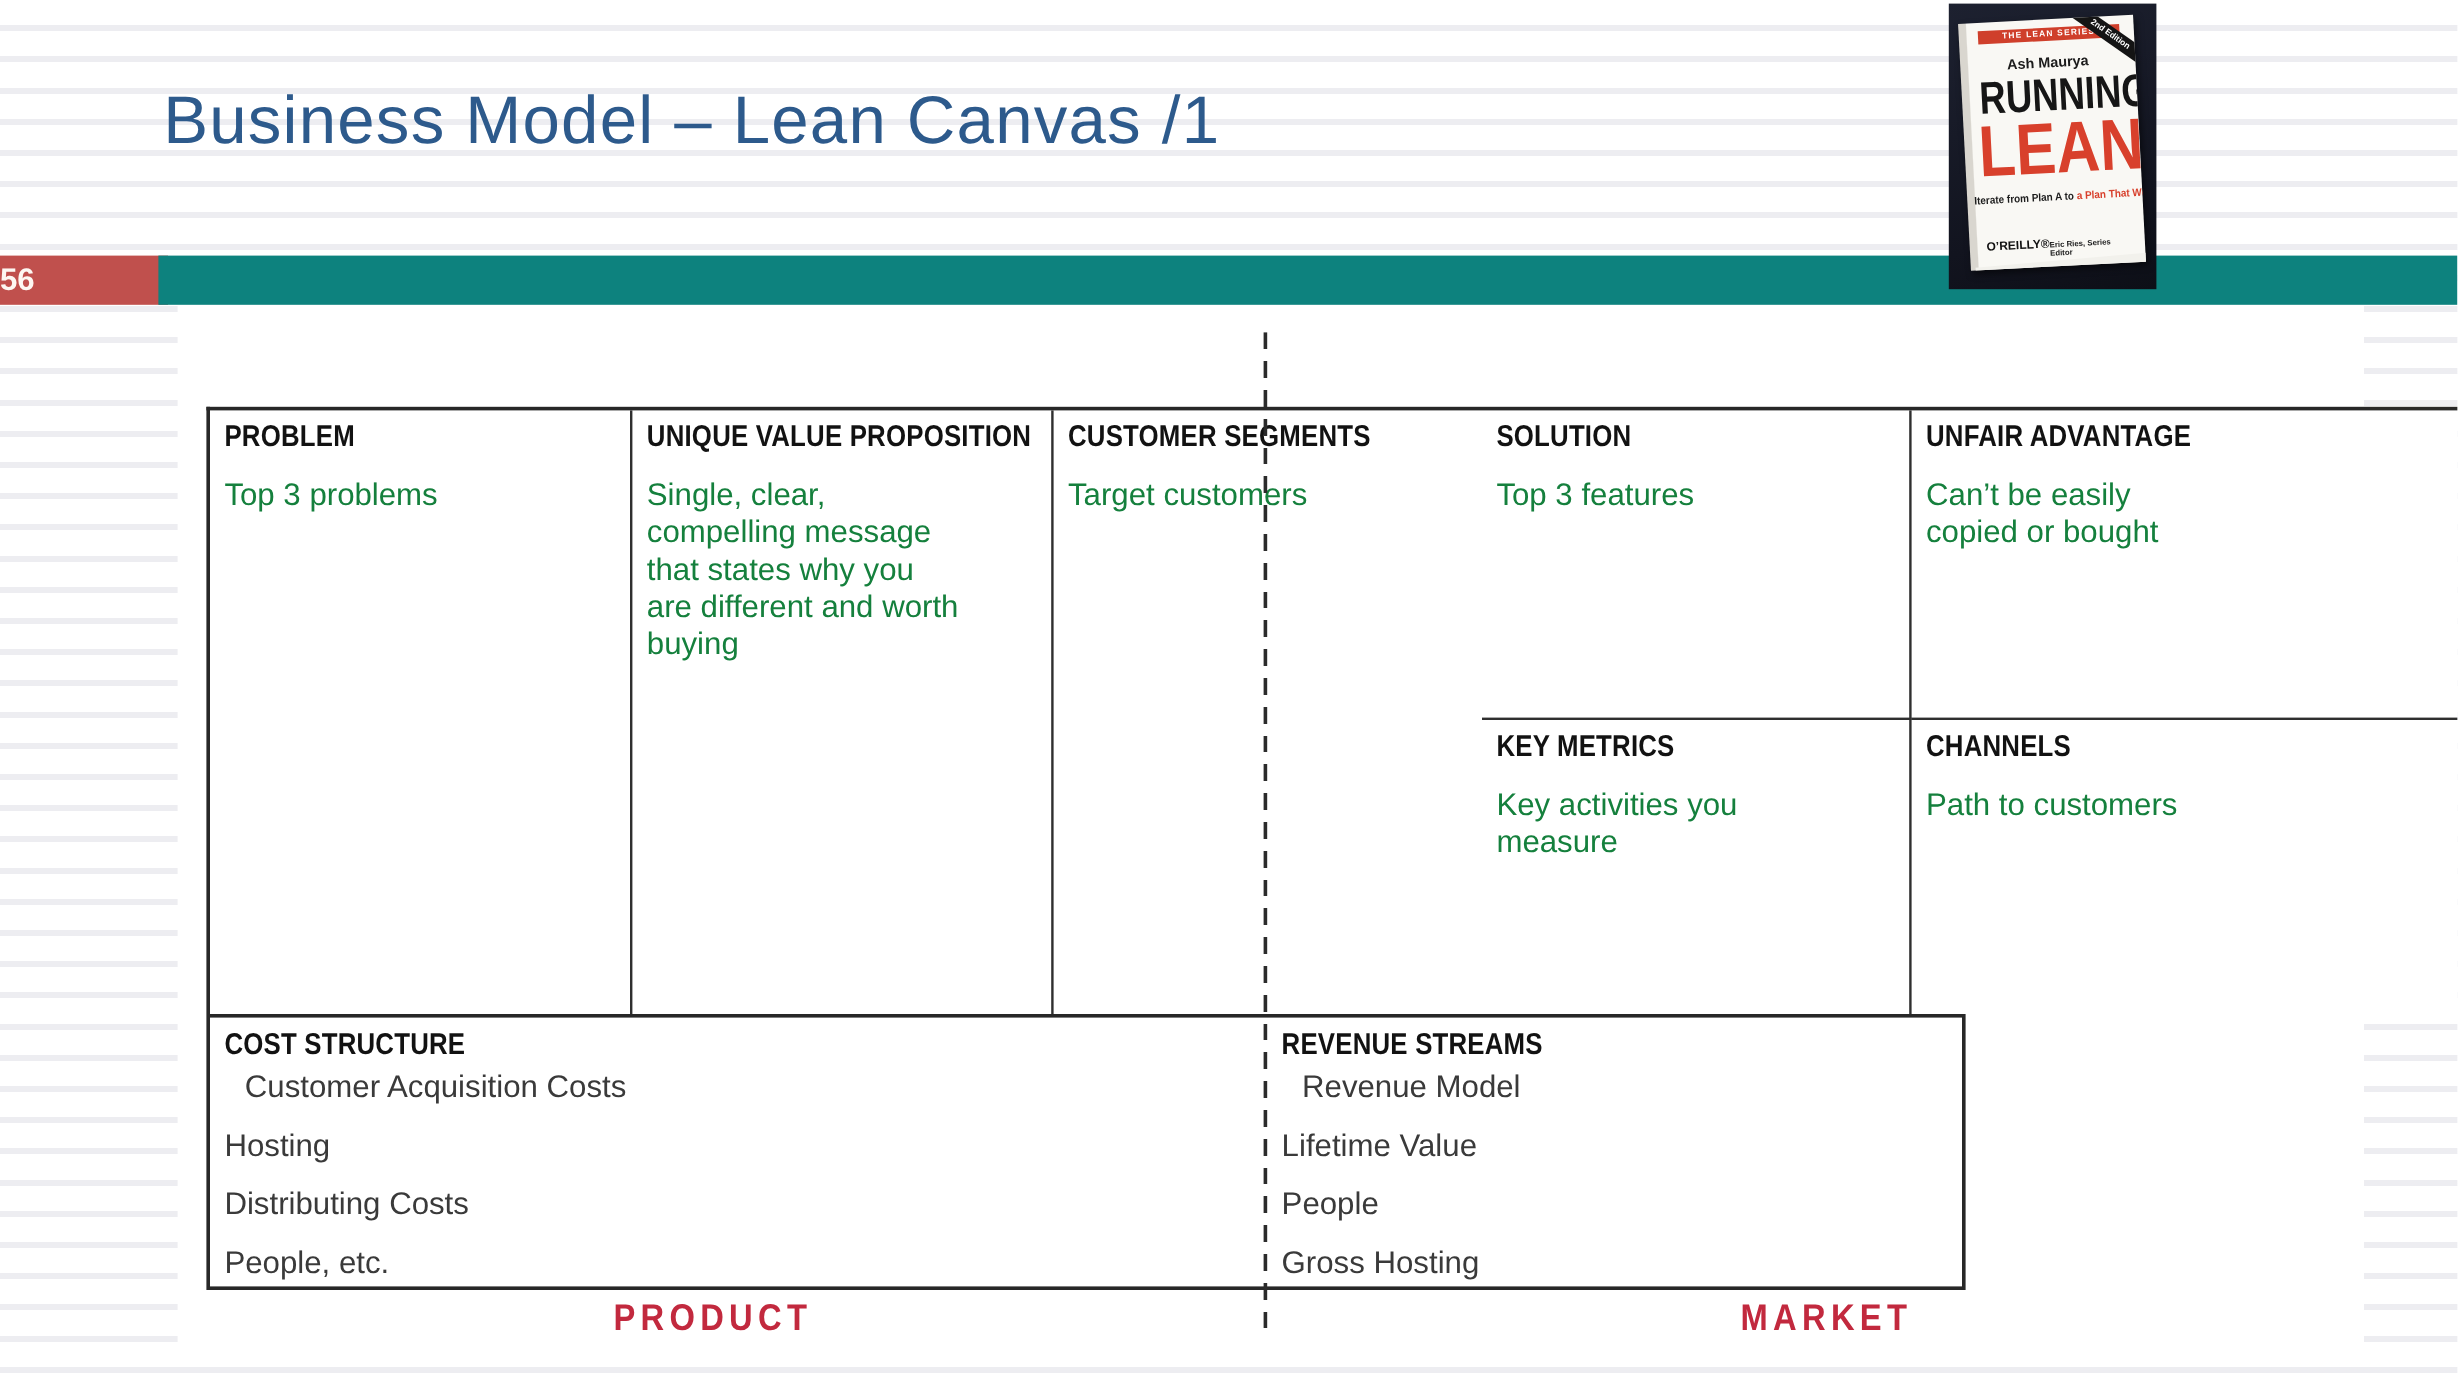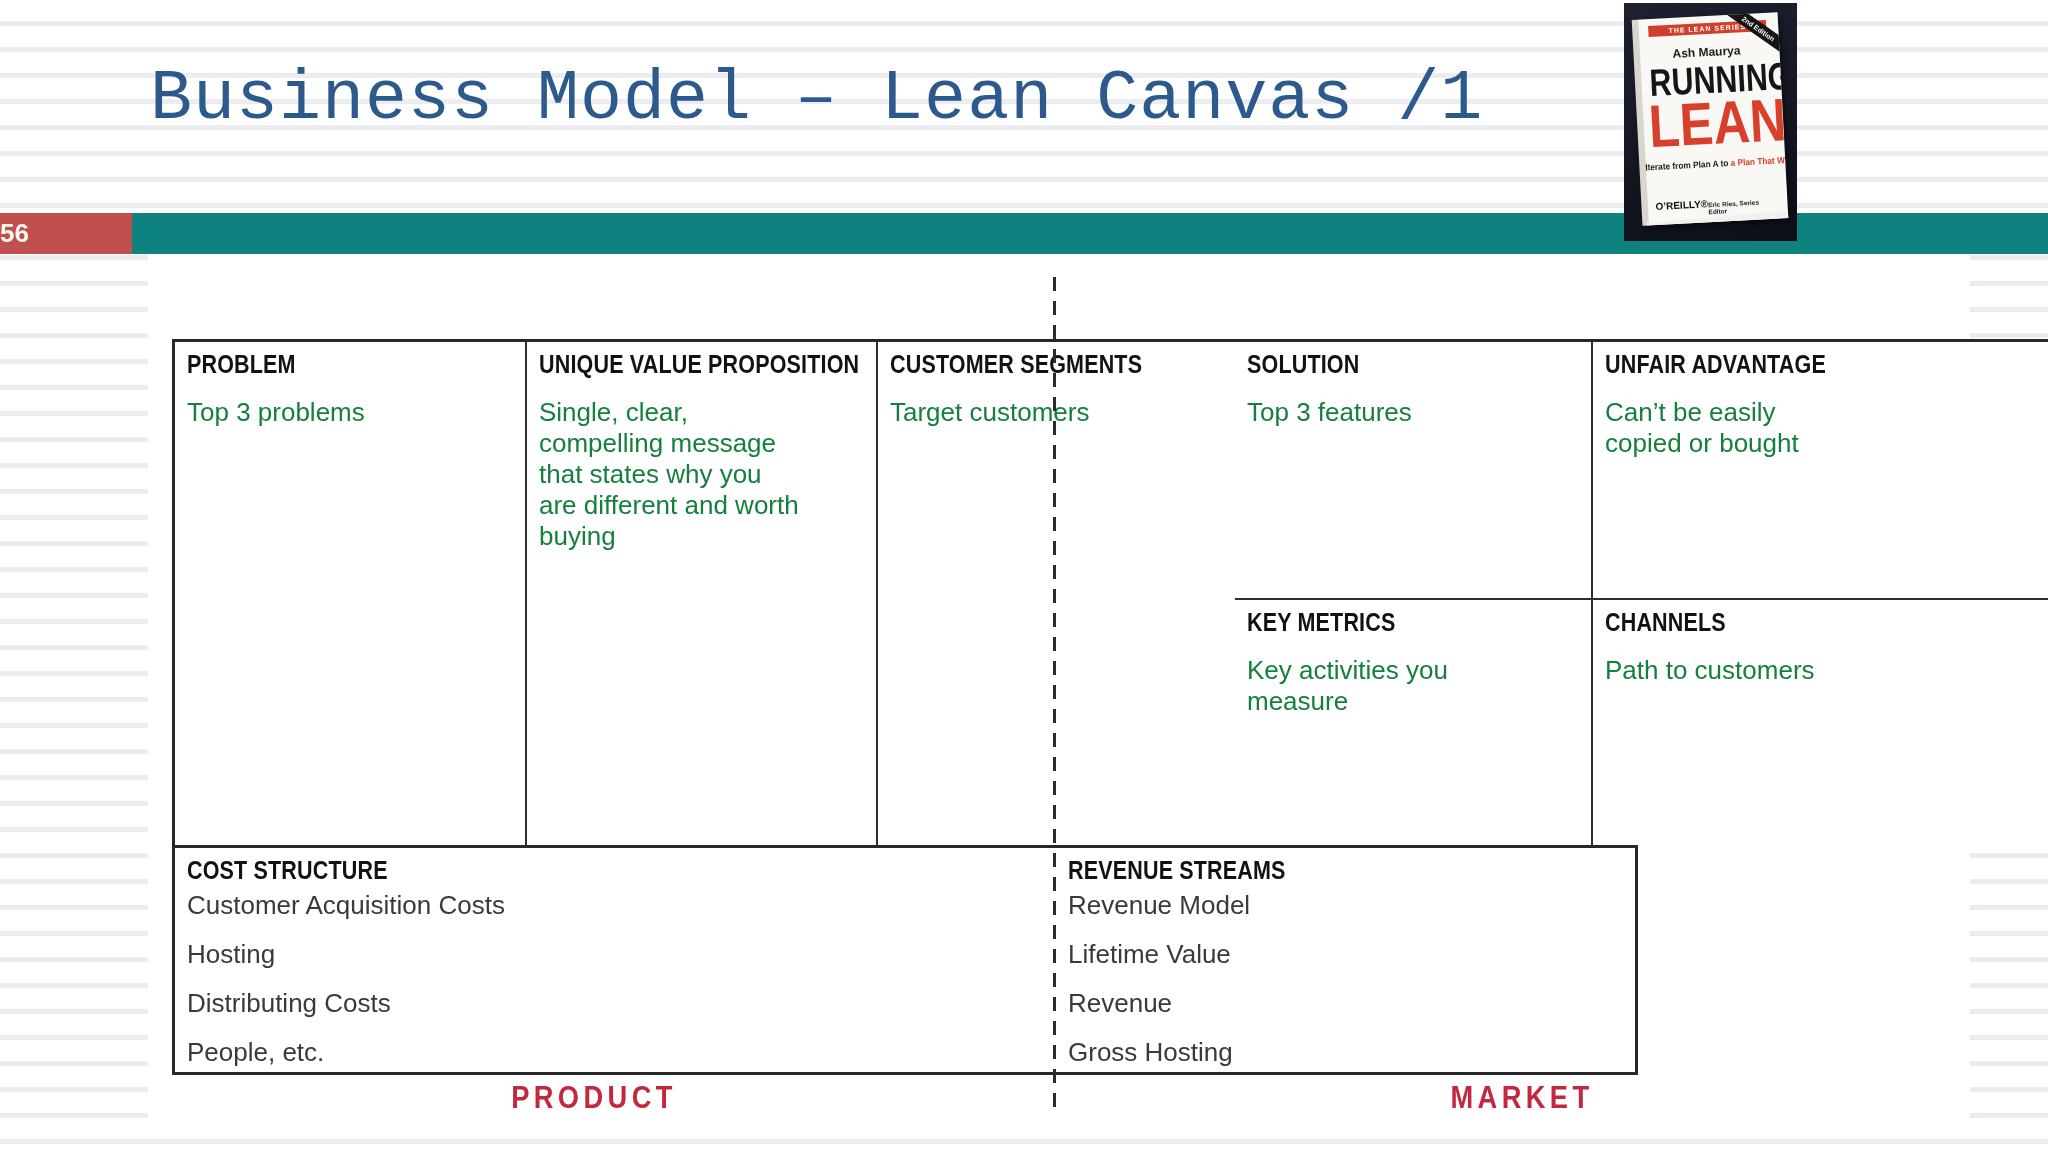--- a/index.html
+++ b/index.html
@@ -6,24 +6,23 @@
   body{font-family:"Liberation Sans", sans-serif; background:#fff;}
   .stage{
     position:relative; width:2048px; height:1152px; overflow:hidden;
     background:repeating-linear-gradient(to bottom,
       #ffffff 0px, #ffffff 21px, #ededf1 21px, #ededf1 26px);
   }
   
   .content-panel{position:absolute; left:148px; top:253px; width:1822px; height:878px; background:#ffffff;}
 
   .slide-title{
-    position:absolute; left:150px; top:50px; width:1500px;
-    font-size:70px; line-height:100px; color:#2d5a8c; letter-spacing:1px;
+    position:absolute; left:136px; top:50px; width:1500px;
+    font-size:56px; line-height:100px; color:#2d5a8c; letter-spacing:1px;
     white-space:nowrap;
-    font-family:Liberation Mono, monospace;
   }
   .page-num-box{
     position:absolute; left:0; top:213px; width:140px; height:41px;
     background:#c0504d; color:#fdf7f2; font-weight:bold; font-size:26px;
     display:flex; align-items:center; justify-content:flex-start;
   }
   .teal-bar{position:absolute; left:132px; top:213px; width:1916px; height:41px; background:#0d827e;}
 
   
   .book-panel{
@@ -80,21 +79,21 @@
     display:inline-block; font-weight:bold; font-size:25px; color:#121212;
     transform:scaleX(0.86); transform-origin:0 50%; white-space:nowrap; letter-spacing:0.2px;
   }
   .cell-body{font-size:26px; line-height:31px; color:#15803d; margin-top:18px;}
   .w-uvp{max-width:262px;}
   .w-unfair{max-width:232px;}
   .w-km{max-width:242px;}
   .cost-cell{width:881px; flex:none;}
   .rev-cell{flex:1;}
   .list-item{font-size:26px; line-height:31px; color:#3a3a3a; margin-top:18px;}
-  .list-item:first-of-type{margin-top:5px;}
+  .list-item:first-of-type{margin-top:5px;margin-left:17px;}
 
   .dashed-line{
     position:absolute; left:1053px; top:277px; width:3px; height:835px; z-index:5;
     background:repeating-linear-gradient(to bottom, #2b2b2b 0px, #2b2b2b 14px, rgba(0,0,0,0) 14px, rgba(0,0,0,0) 24px);
   }
 
   .footer-label{
     position:absolute; top:1080px; width:300px; text-align:center;
     font-size:31px; font-weight:bold; color:#c2293e; letter-spacing:5px; transform:scaleX(0.88);
   }
@@ -177,21 +176,21 @@
       <div class="list-item">Customer Acquisition Costs</div>
       <div class="list-item">Hosting</div>
       <div class="list-item">Distributing Costs</div>
       <div class="list-item">People, etc.</div>
     </div>
 
     <div class="cell rev-cell">
       <span class="hdr">REVENUE STREAMS</span>
       <div class="list-item">Revenue Model</div>
       <div class="list-item">Lifetime Value</div>
-      <div class="list-item">Revenue</div>
+      <div class="list-item">People</div>
       <div class="list-item">Gross Hosting</div>
     </div>
 
   </div>
 
   <div class="dashed-line"></div>
 
   <div class="footer-label footer-product">PRODUCT</div>
   <div class="footer-label footer-market">MARKET</div>
 

